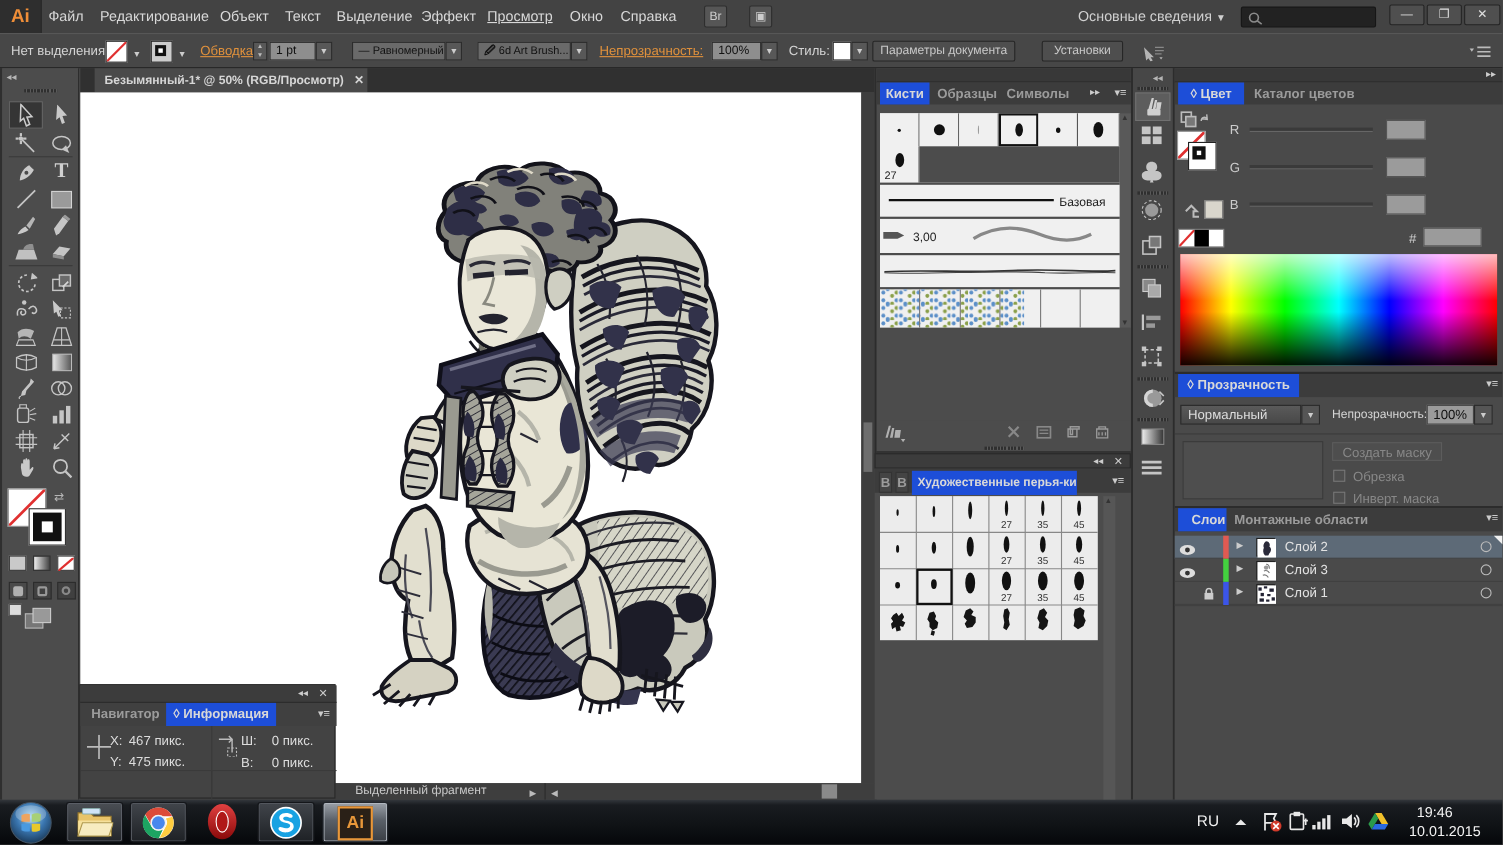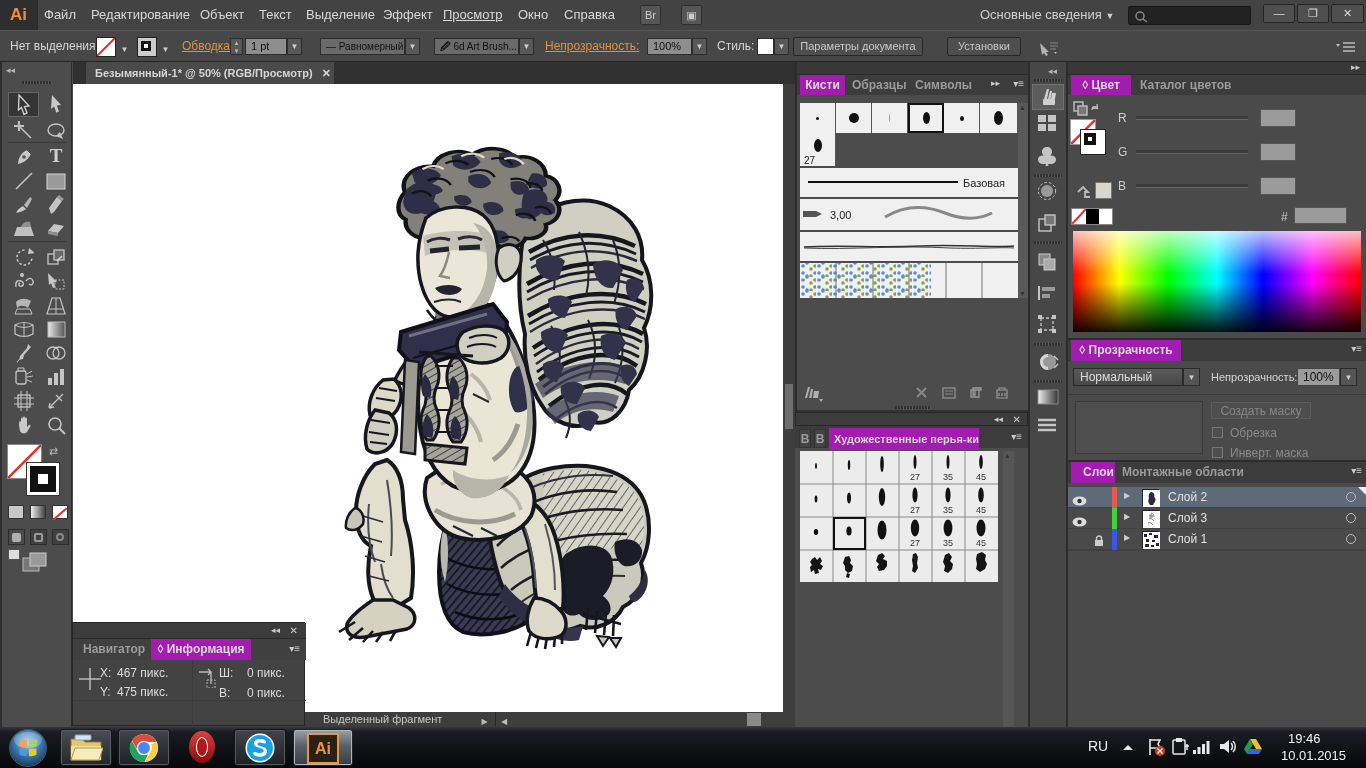--- a/index.html
+++ b/index.html
@@ -66,21 +66,21 @@
 #tabbar { position:absolute; left:0; top:0; width:722px; height:22px; background:#303030; }
 #doctab { position:absolute; left:13px; top:0; width:248px; height:22px; background:#4a4a4a;
   color:#d6d6d6; font-size:11px; font-weight:bold; line-height:22px; padding-left:9px; white-space:nowrap; overflow:hidden;}
 #canvas { position:absolute; left:0; top:22px; width:710px; height:628px; background:#fff; }
 #vscroll { position:absolute; left:710px; top:22px; width:12px; height:628px; background:#3e3e3e; }
 #statusbar { position:absolute; left:0; top:650px; width:722px; height:15px;
   background:#3e3e3e; color:#c8c8c8; font-size:11px; line-height:15px; }
 
 
 .ptabbar { position:absolute; background:#3c3c3c; }
-.ptab { position:absolute; top:0; height:100%; background:#a21caf; color:#d8d8d8;
+.ptab { position:absolute; top:0; height:100%; background:#1d4ed8; color:#d8d8d8;
   font-size:12px; font-weight:bold; }
 .ptabi { position:absolute; top:0; color:#9b9b9b; font-size:12px; font-weight:bold;}
 #brushdock { position:absolute; left:797px; top:62px; width:231px; height:348px; background:#4c4c4c;}
 #floatwin { position:absolute; left:795px; top:412px; width:233px; height:315px; background:#4c4c4c;}
 #iconstrip { position:absolute; left:1030px; top:62px; width:36px; height:665px; background:#474747;}
 #rightdock { position:absolute; left:1068px; top:62px; width:298px; height:665px; background:#4a4a4a;}
 
 .bcell { position:absolute; width:36px; height:30px; background:#f0f0f0;
   border-right:1px solid #555; display:flex; align-items:center; justify-content:center;}
 .dot { background:#111; border-radius:50%; }

